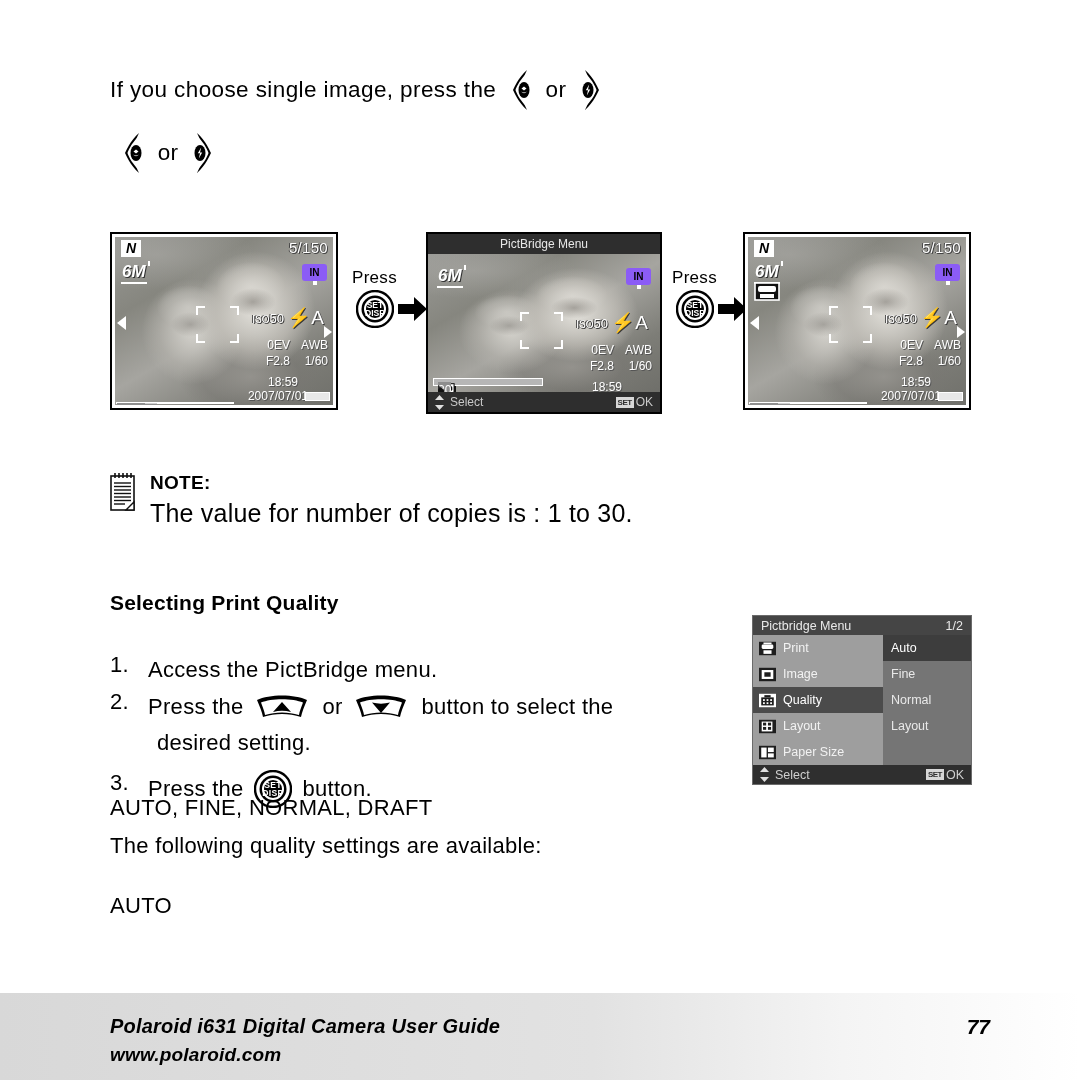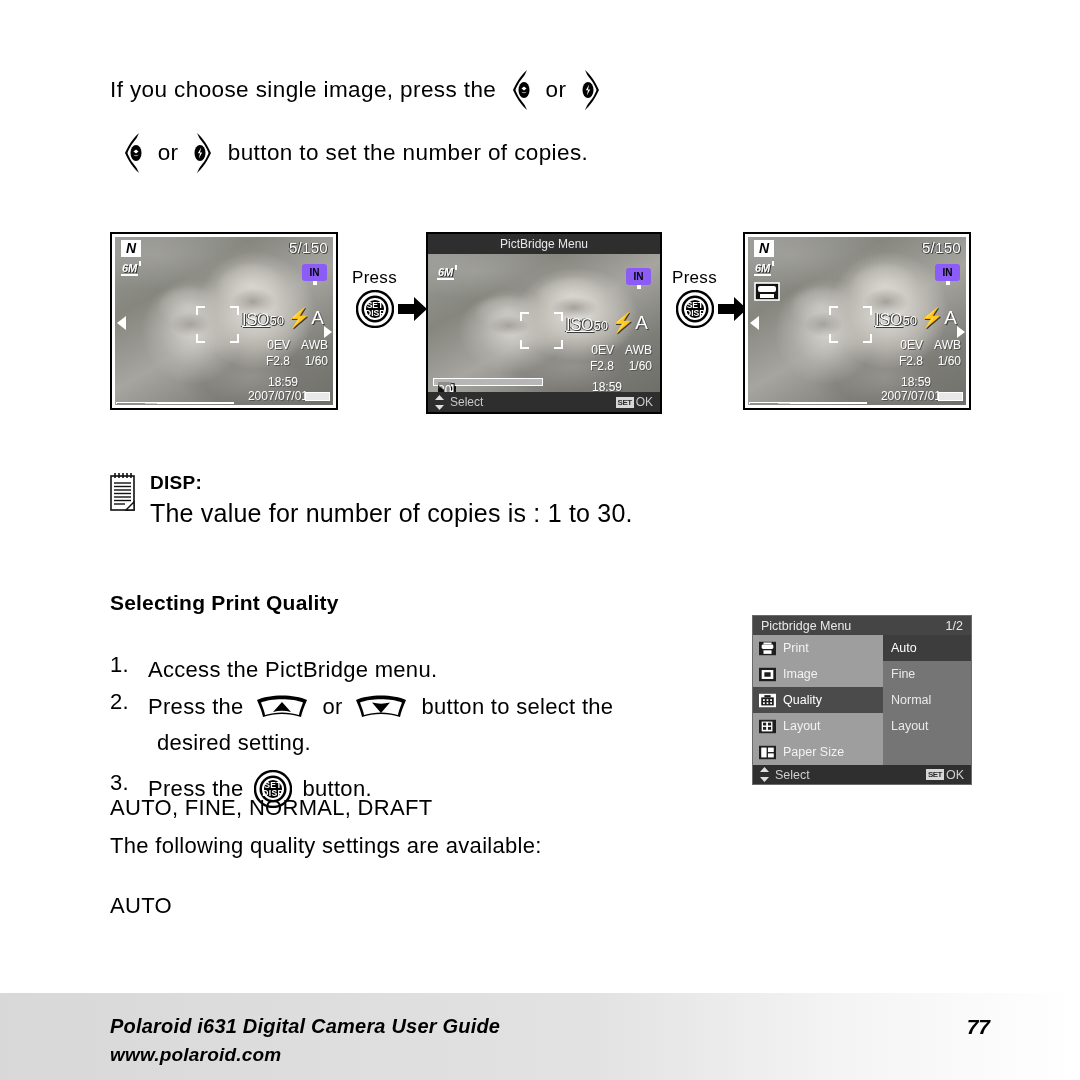--- a/index.html
+++ b/index.html
@@ -93,21 +93,21 @@
       radial-gradient(ellipse 14% 11% at 63% 39%, rgba(120,116,110,0.55) 0%, rgba(120,116,110,0) 72%),
       radial-gradient(ellipse 12% 10% at 35% 52%, rgba(115,112,107,0.45) 0%, rgba(115,112,107,0) 72%),
       radial-gradient(ellipse 55% 25% at 20% 12%, rgba(175,174,170,0.5) 0%, rgba(175,174,170,0) 80%);
   }
 
   .osd { position: absolute; inset: 0; color: #fff; font-size: 11px; }
   .osd div, .osd span { position: absolute; }
 
   .osd-count { right: 8px; top: 5px; font-size: 15px; letter-spacing: 0.3px;
                text-shadow: 1px 1px 0 #444, -1px 0 0 #444; font-weight: 500; }
-  .osd-6m { left: 9px; top: 28px; font-size: 11px; font-style: italic; font-weight: bold;
+  .osd-6m { left: 9px; top: 28px; font-size: 17px; font-style: italic; font-weight: bold;
             border-bottom: 2px solid #fff; padding: 0 1px;
             text-shadow: 1px 1px 0 #333; }
   .osd-6m::after {
     content: ""; position: absolute; right: -3px; top: -1px;
     width: 2px; height: 5px; background: #fff;
   }
   .osd-mode { left: 9px; top: 6px; width: 20px; height: 17px;
               background: #fff; color: #000; font-weight: bold; font-style: italic;
               font-size: 14px; text-align: center; line-height: 17px; }
   .osd-in {
@@ -117,21 +117,21 @@
   }
   .osd-in::after {
     content: ""; position: absolute; left: 50%; margin-left: -2px; bottom: -4px;
     width: 4px; height: 4px; background: #fff;
   }
   .osd-printer {
     left: 9px; top: 48px; width: 26px; height: 19px;
   }
   .osd-iso { right: 52px; top: 77px; font-size: 13px;
              text-shadow: 1px 1px 0 #3a3a3a, -1px 0 0 #3a3a3a; }
-  .osd-iso b { font-size: 16px; font-weight: normal; text-decoration: underline; }
+  .osd-iso b { font-size: 10px; font-weight: normal; }
   .osd-flash { right: 12px; top: 72px; font-size: 19px;
                text-shadow: 1px 1px 0 #3a3a3a; }
   .osd-ev  { right: 46px; top: 104px; font-size: 12px; text-shadow: 1px 1px 0 #555; }
   .osd-awb { right: 8px;  top: 104px; font-size: 12px; text-shadow: 1px 1px 0 #555; }
   .osd-fn  { right: 46px; top: 120px; font-size: 12px; text-shadow: 1px 1px 0 #555; }
   .osd-sh  { right: 8px;  top: 120px; font-size: 12px; text-shadow: 1px 1px 0 #555; }
   .osd-time { right: 38px; top: 141px; font-size: 12px; text-shadow: 1px 1px 0 #555; }
   .osd-date { right: 28px; top: 155px; font-size: 12px; text-shadow: 1px 1px 0 #555; }
   .osd-batt { right: 6px; bottom: 7px; width: 25px; height: 9px;
               background: #e8e8e8; border: 1px solid #fff; }
@@ -332,21 +332,20 @@
       </span>
       <span class="tx"> or </span>
       <span class="lr-btn">
         <svg width="26" height="44" viewBox="0 0 26 44">
           <path d="M7 2 C16 10, 20 20, 21 22 C20 24, 16 34, 7 42 C11 34, 13 28, 13 22 C13 16, 11 10, 7 2 Z" fill="#000"></path>
           <path d="M8 6 C15 13, 18 20, 18.5 22 C18 24, 15 31, 8 38 C10.5 31, 11.5 27, 11.5 22 C11.5 17, 10.5 13, 8 6 Z" fill="#fff"></path>
           <ellipse cx="10" cy="22" rx="5.5" ry="8" fill="#000"></ellipse>
           <path d="M11.2 16.5 L7.8 22.2 L10 22.2 L8.8 27.5 L12.2 21.6 L10 21.6 Z" fill="#fff"></path>
         </svg>
       </span>
-      <span class="tx"> button to set the number of copies.</span>
     </div>
   </div>
 
   <div class="cam cam1">
     <div class="photo"></div>
     <div class="osd">
       <div class="osd-mode">N</div>
       <div class="osd-count">5/150</div>
       <div class="osd-6m">6M</div>
       <div class="osd-in">IN</div>
@@ -536,21 +535,21 @@
         <g stroke="#111" stroke-width="1.6">
           <line x1="5" y1="1" x2="5" y2="6"></line>
           <line x1="9" y1="1" x2="9" y2="6"></line>
           <line x1="13" y1="1" x2="13" y2="6"></line>
           <line x1="17" y1="1" x2="17" y2="6"></line>
           <line x1="21" y1="1" x2="21" y2="6"></line>
         </g>
       </svg>
     </span>
     <div class="note-body">
-      <div class="note-title">DISP:</div>
+      <div class="note-title">NOTE:</div>
       <div class="note-text">The  value for number of copies is : 1 to 30.</div>
     </div>
   </div>
 
   <div class="heading">Selecting Print Quality</div>
 
   <div class="steps">
     <div class="step">
       <span class="step-num">1.</span>
       <span class="step-txt">Access the PictBridge menu.</span>

